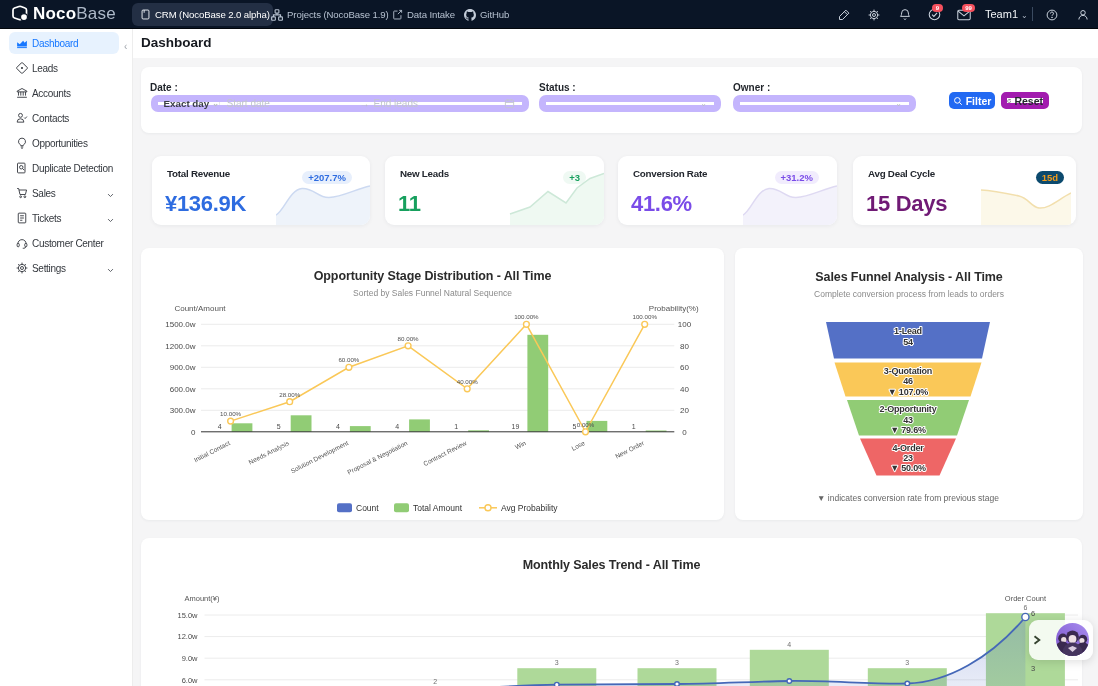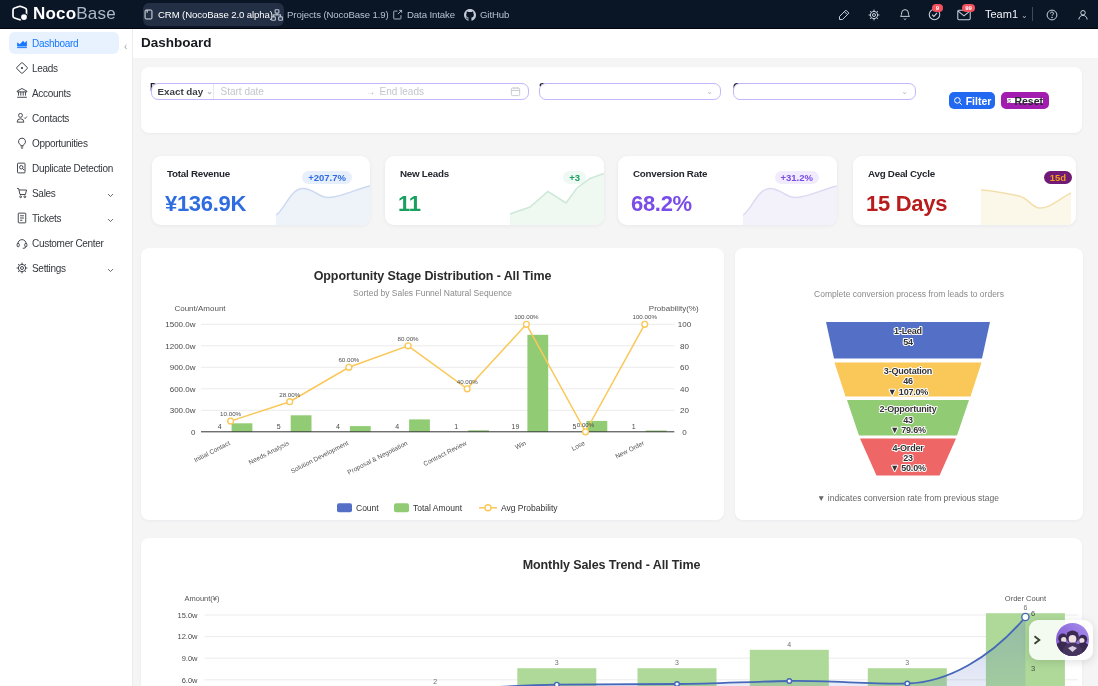--- a/index.html
+++ b/index.html
@@ -26,21 +26,21 @@
 #titlebar { position:absolute; left:133px; top:29px; width:965px; height:29px; background:#fff; z-index:5; }
 #titlebar h1 { position:absolute; left:8px; top:6px; font-size:13.5px; color:#16191f; font-weight:bold; }
 #collapse { position:absolute; left:124px; top:41px; width:12px; height:16px; color:#9fa4ab; font-size:10px; z-index:20; }
 
 
 .card { position:absolute; background:#fff; border-radius:8px; box-shadow:0 1px 3px rgba(20,30,50,0.05); }
 
 
 #fcard { left:141px; top:67px; width:941px; height:66px; }
 .flabel { position:absolute; top:15px; font-size:10px; font-weight:bold; color:#1f2329; }
-.fctrl { position:absolute; top:16px; height:17px; border:1px solid #c4b5fd; border-radius:7px; background:#fff; display:flex; align-items:center; font-size:10px; color:#c2c6cc; white-space:nowrap; }
+.fctrl { position:absolute; top:28px; height:17px; border:7px solid #c4b5fd; border-radius:7px; background:#fff; display:flex; align-items:center; font-size:10px; color:#c2c6cc; white-space:nowrap; }
 .caret { color:#b9bdc3; font-size:8px; }
 
 
 .btn { position:absolute; top:25px; height:17px; border-radius:5px; font-size:10.5px; font-weight:bold; display:flex; align-items:center; justify-content:center; }
 
 
 .scard { position:absolute; top:156px; height:69px; background:#fff; border-radius:9px; box-shadow:0 1px 4px rgba(20,30,50,0.06); overflow:hidden; }
 .slabel { position:absolute; left:15px; top:12px; font-size:9.8px; letter-spacing:-0.25px; font-weight:bold; color:#23272e; white-space:nowrap; }
 .snum { position:absolute; left:13px; top:35px; font-size:22px; font-weight:bold; letter-spacing:-0.3px; }
 .sbadge { position:absolute; top:15px; height:13px; border-radius:7px; font-size:9.5px; font-weight:bold; display:flex; align-items:center; padding:0 6px; }
@@ -57,21 +57,21 @@
 <body>
 
 <div id="header">
 
   <svg class="abs" style="left:9px;top:5px;" width="20" height="17" viewBox="0 0 40 34">
     <path d="M8 10 Q8 7 11 6 L20 3 Q22 2.4 24 3 L32 6 Q35 7 35 10 L35 22 Q35 25 32 26 L24 29 Q22 29.6 20 29 L11 26 Q8 25 8 22 Z" fill="none" stroke="#fff" stroke-width="3.4"></path>
     <circle cx="30" cy="24" r="7" fill="#fff" stroke="#0a1526" stroke-width="2.5"></circle>
   </svg>
   <div id="logo">Noco<span class="lt">Base</span></div>
 
-  <div class="navtab sel" style="left:143px; width:141px; ">
+  <div class="navtab sel" style="left:132px; width:141px; padding-left:8px;">
     <svg width="11" height="11" viewBox="0 0 16 16" fill="none" stroke="#e8ecf2" stroke-width="1.4">
         <rect x="3" y="1.5" width="10" height="13" rx="1.5"></rect>
         <path d="M6 1.5 v4"></path>
       </svg>
     CRM (NocoBase 2.0 alpha)
   </div>
 
   <div class="navtab" style="left:271px; width:114px;">
     <svg width="12" height="12" viewBox="0 0 16 16" fill="none" stroke="#b6c1d0" stroke-width="1.5">
         <rect x="5.5" y="1" width="5" height="4.5" rx="0.8"></rect>
@@ -314,30 +314,30 @@
   <div class="sbadge" style="right:18px; background:#eff9f3; color:#17a05e;">+3</div>
   <div class="snum" style="color:#17a05e;">11</div>
   <svg class="spark" width="100" height="55" viewBox="0 0 100 55">
     <path d="M6,55 L6,44 L26,37 L44,21.5 L62,33 L73,18 L86,8.5 L100,3.5 L100,55 Z" fill="#eff9f2"></path>
     <path d="M6,44 L26,37 L44,21.5 L62,33 L73,18 L86,8.5 L100,3.5" fill="none" stroke="#cde8d8" stroke-width="1.5"></path>
   </svg>
 </div>
 <div class="scard" id="sc3" style="left:618px; width:219px;">
   <div class="slabel">Conversion Rate</div>
   <div class="sbadge" style="right:18px; background:#f1ecfd; color:#7a4ce8;">+31.2%</div>
-  <div class="snum" style="color:#7a4ce8;">68.2%</div>
+  <div class="snum" style="color:#7a4ce8;">41.6%</div>
   <svg class="spark" width="94" height="40" viewBox="0 0 94 40">
     <path d="M0,30 C8,26 14,4.5 26,3.5 C38,2.8 42,13 53,12.5 C66,12 80,4 94,1 L94,40 L0,40 Z" fill="#f3f2fb"></path>
     <path d="M0,30 C8,26 14,4.5 26,3.5 C38,2.8 42,13 53,12.5 C66,12 80,4 94,1" fill="none" stroke="#ded9f2" stroke-width="1.5"></path>
   </svg>
 </div>
 <div class="scard" id="sc4" style="left:853px; width:223px;">
   <div class="slabel">Avg Deal Cycle</div>
-  <div class="sbadge" style="right:4px; background:#701a75; color:#f09b1b;">15d</div>
-  <div class="snum" style="color:#b91c1c;">15 Days</div>
+  <div class="sbadge" style="right:12px; background:#0c4a6e; color:#f09b1b;">15d</div>
+  <div class="snum" style="color:#701a75;">15 Days</div>
   <svg class="spark" style="right:5px;" width="90" height="38" viewBox="0 0 90 38">
     <path d="M0,3 C12,3.5 24,6 38,9 C48,11.5 50,20 58,21 C68,22 78,12 90,6 L90,38 L0,38 Z" fill="#fcf8e9"></path>
     <path d="M0,3 C12,3.5 24,6 38,9 C48,11.5 50,20 58,21 C68,22 78,12 90,6" fill="none" stroke="#f2dfad" stroke-width="1.5"></path>
   </svg>
 </div>
 
 <div class="card" id="chart1">
   <div class="ctitle" style="top:21px;">Opportunity Stage Distribution - All Time</div>
   <div class="csub" style="top:40px;">Sorted by Sales Funnel Natural Sequence</div>
   <svg width="583" height="272" viewBox="0 0 583 272" style="position:absolute;left:0;top:0;">
@@ -425,20 +425,21 @@
         <rect x="253" y="255.3" width="15" height="9" rx="2" fill="#91cc75"></rect>
         <text x="272" y="263">Total Amount</text>
         <line x1="338" y1="259.8" x2="356" y2="259.8" stroke="#fac858" stroke-width="1.5"></line>
         <circle cx="347" cy="259.8" r="3" fill="#fff" stroke="#fac858" stroke-width="1.4"></circle>
         <text x="360" y="263">Avg Probability</text>
       </g>
     </g>
   </svg>
 </div>
 <div class="card" id="chart2">
+  <div class="ctitle" style="top:22px;">Sales Funnel Analysis - All Time</div>
   <div class="csub" style="top:41px;">Complete conversion process from leads to orders</div>
   <svg width="348" height="272" viewBox="0 0 348 272" style="position:absolute;left:0;top:0;">
     <g font-family="Liberation Sans, sans-serif">
       <path d="M91,74 L255,74 L247,110.5 L99,110.5 Z" fill="#5470c6"></path>
       <path d="M99.5,114.5 L246.5,114.5 L235.5,148.5 L110.5,148.5 Z" fill="#fac858"></path>
       <path d="M112,152 L234,152 L222,187.5 L124,187.5 Z" fill="#91cc75"></path>
       <path d="M125,190.5 L221,190.5 L204.5,227.5 L141.5,227.5 Z" fill="#ee6666"></path>
       <g font-size="9" font-weight="bold" fill="#333" text-anchor="middle" stroke="#fff" stroke-width="2" paint-order="stroke" stroke-linejoin="round" letter-spacing="-0.2">
         <text x="173" y="86">1-Lead</text>
         <text x="173" y="97">54</text>

